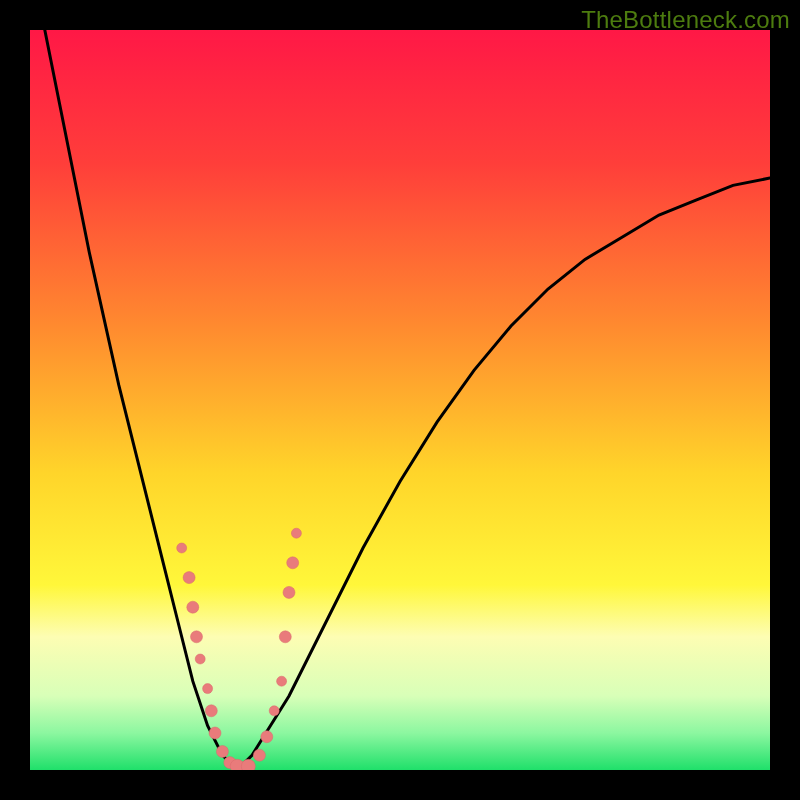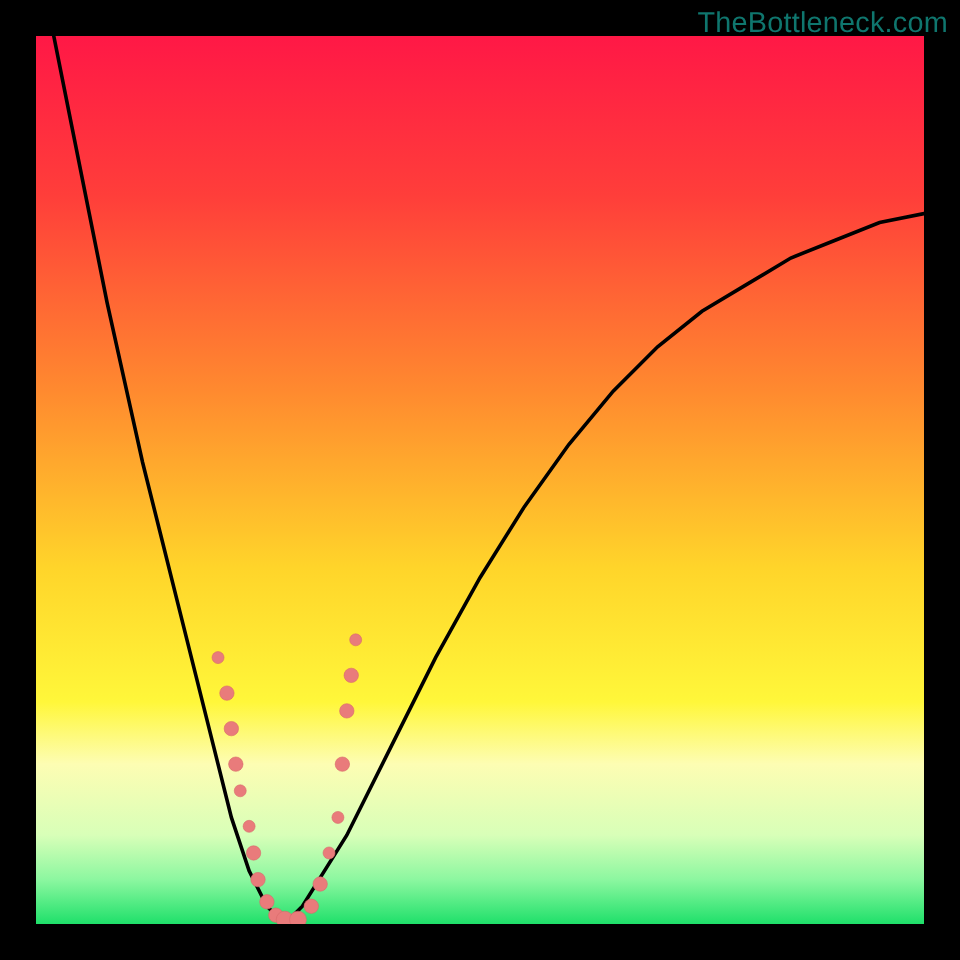--- a/index.html
+++ b/index.html
@@ -25,21 +25,21 @@
     overflow: hidden;
   }
   .gradient {
     position: absolute;
     inset: 0;
   }
   .watermark {
     position: absolute;
     top: 6px;
     right: 10px;
-    color: #0f766e;
+    color: #4d7c0f;
     font-size: 24px;
     font-weight: 500;
     letter-spacing: 0.2px;
     user-select: none;
   }
   svg.curve {
     position: absolute;
     inset: 0;
   }
 </style>

